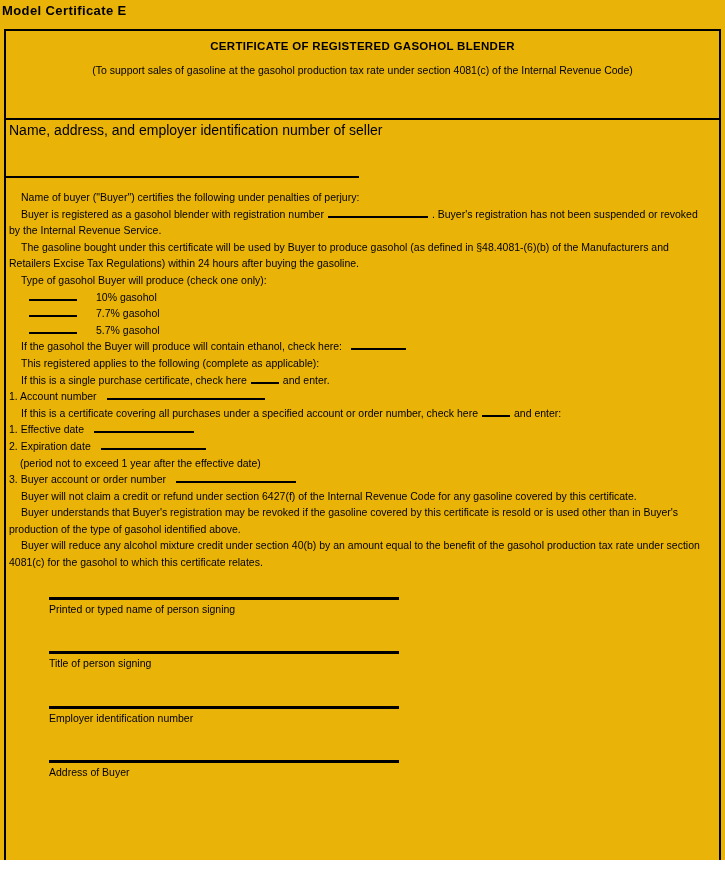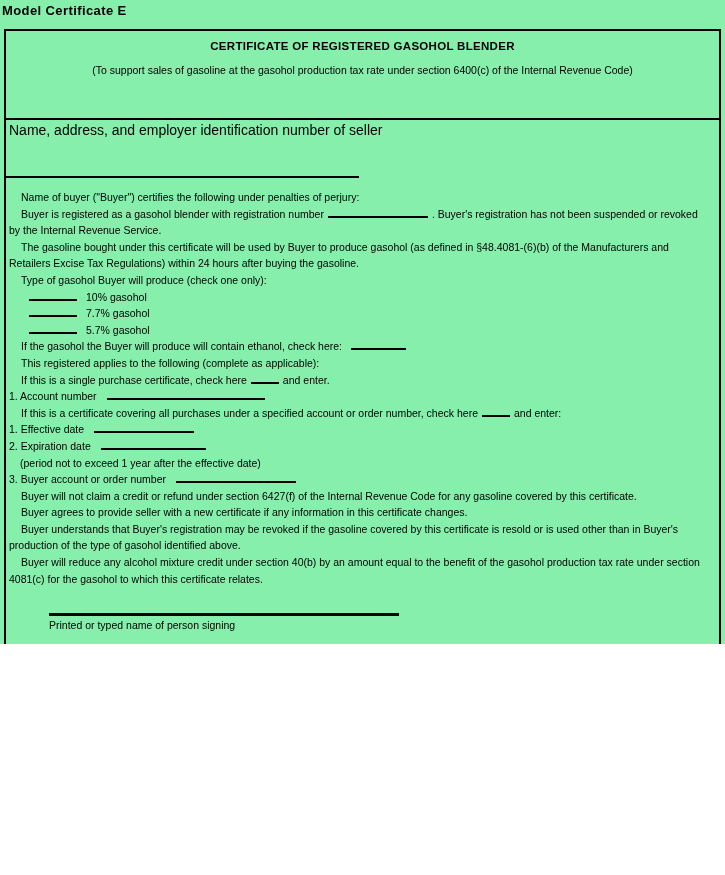--- a/index.html
+++ b/index.html
@@ -2,21 +2,21 @@
 <html><head>
 <meta charset="utf-8">
 <style>
   html,body { margin:0; padding:0; background:#fff; }
   body {
     width:725px; height:875px;
     font-family:"Liberation Sans", sans-serif;
     color:#000;
     -webkit-font-smoothing:none;
   }
-  .page { position:relative; width:725px; height:644px; background:#86efac; overflow:hidden; }
+  .page { position:relative; width:725px; height:860px; background:#eab308; overflow:hidden; }
 
   .model-label {
     position:absolute; top:3px; left:2px;
     font-size:13px; font-weight:bold; letter-spacing:0.4px;
   }
 
   .box {
     position:absolute; top:29px; left:4px;
     width:717px; height:837px;
     border:2px solid #000; box-sizing:border-box;
@@ -47,39 +47,39 @@
 
   .blank {
     display:inline-block; height:9px;
     border-bottom:2px solid #000;
     vertical-align:baseline;
   }
   .w28{width:28px} .w48{width:48px} .w55{width:55px}
   .w100{width:100px} .w105{width:105px} .w120{width:120px} .w158{width:158px}
 
   .option-row { padding-left:20px; }
-  .option-row .opt-label { margin-left:9px; }
+  .option-row .opt-label { margin-left:19px; }
   .sp-l { margin-left:4px; } .sp-r { margin-right:4px; }
 
   .sig-section { margin-top:26px; padding-left:3px;margin-left:37px; }
   .sig-group { margin-bottom:34px; }
   .sig-line { width:350px; border-top:3px solid #000; }
   .sig-label { font-size:10.5px; margin-top:1px; }
 </style>
 </head>
 <body>
 
 <div class="page">
 
   <div class="model-label">Model Certificate E</div>
 
   <div class="box">
 
     <div class="cert-title">CERTIFICATE OF REGISTERED GASOHOL BLENDER</div>
-    <div class="cert-subtitle">(To support sales of gasoline at the gasohol production tax rate under section 6400(c) of the Internal Revenue Code)</div>
+    <div class="cert-subtitle">(To support sales of gasoline at the gasohol production tax rate under section 4081(c) of the Internal Revenue Code)</div>
 
     <div class="rule-full"></div>
     <div class="seller-label">Name, address, and employer identification number of seller</div>
 
     <div class="rule-half"></div>
 
     <div class="content">
 
       <div class="para indent">Name of buyer ("Buyer") certifies the following under penalties of perjury:</div>
 
@@ -106,21 +106,20 @@
 
       <div class="para"><span>1. Effective date</span><span class="blank w100" style="margin-left:10px"></span></div>
 
       <div class="para"><span>2. Expiration date</span><span class="blank w105" style="margin-left:10px"></span></div>
 
       <div class="para note-indent">(period not to exceed 1 year after the effective date)</div>
 
       <div class="para"><span>3. Buyer account or order number</span><span class="blank w120" style="margin-left:10px"></span></div>
 
       <div class="para indent">Buyer will not claim a credit or refund under section 6427(f) of the Internal Revenue Code for any gasoline covered by this certificate.</div>
-      <div class="para indent">Buyer agrees to provide seller with a new certificate if any information in this certificate changes.</div>
       <div class="para indent">Buyer understands that Buyer's registration may be revoked if the gasoline covered by this certificate is resold or is used other than in Buyer's production of the type of gasohol identified above.</div>
       <div class="para indent">Buyer will reduce any alcohol mixture credit under section 40(b) by an amount equal to the benefit of the gasohol production tax rate under section 4081(c) for the gasohol to which this certificate relates.</div>
 
       <div class="sig-section">
 
         <div class="sig-group">
           <div class="sig-line"></div>
           <div class="sig-label">Printed or typed name of person signing</div>
         </div>
 

